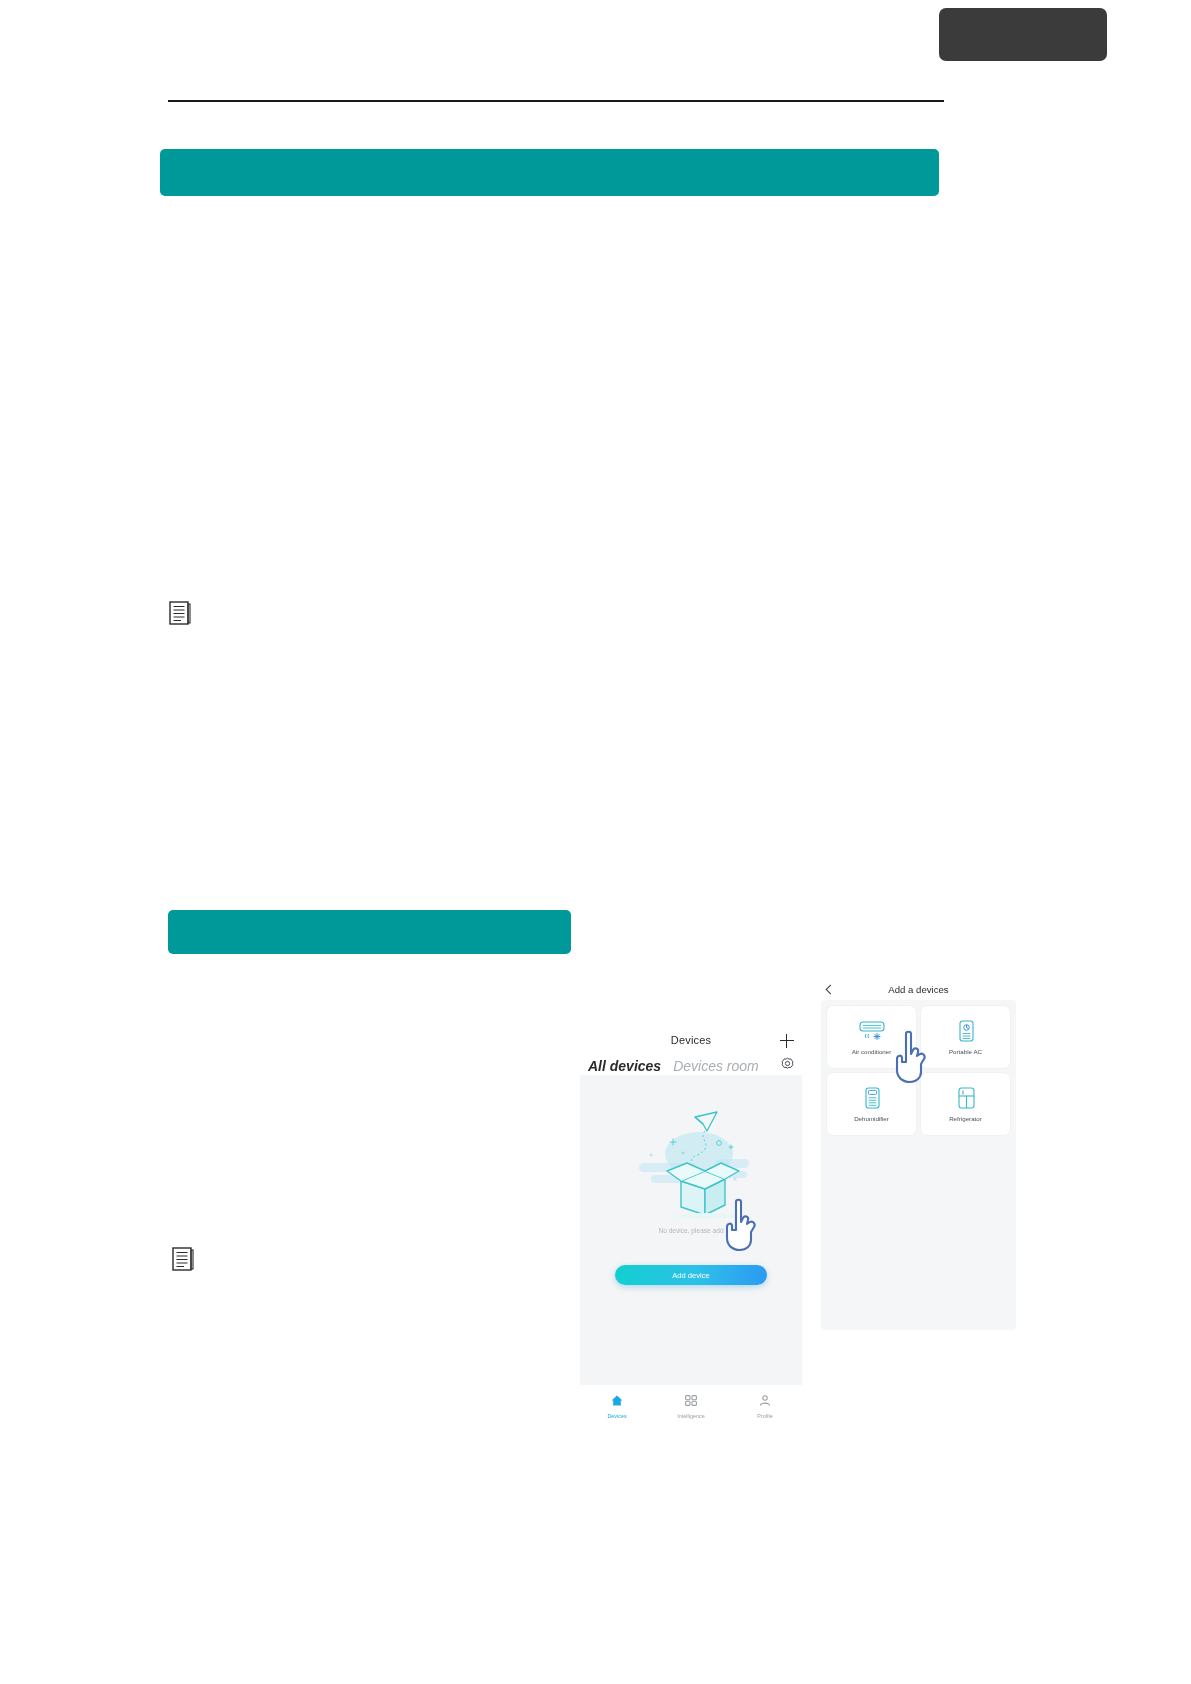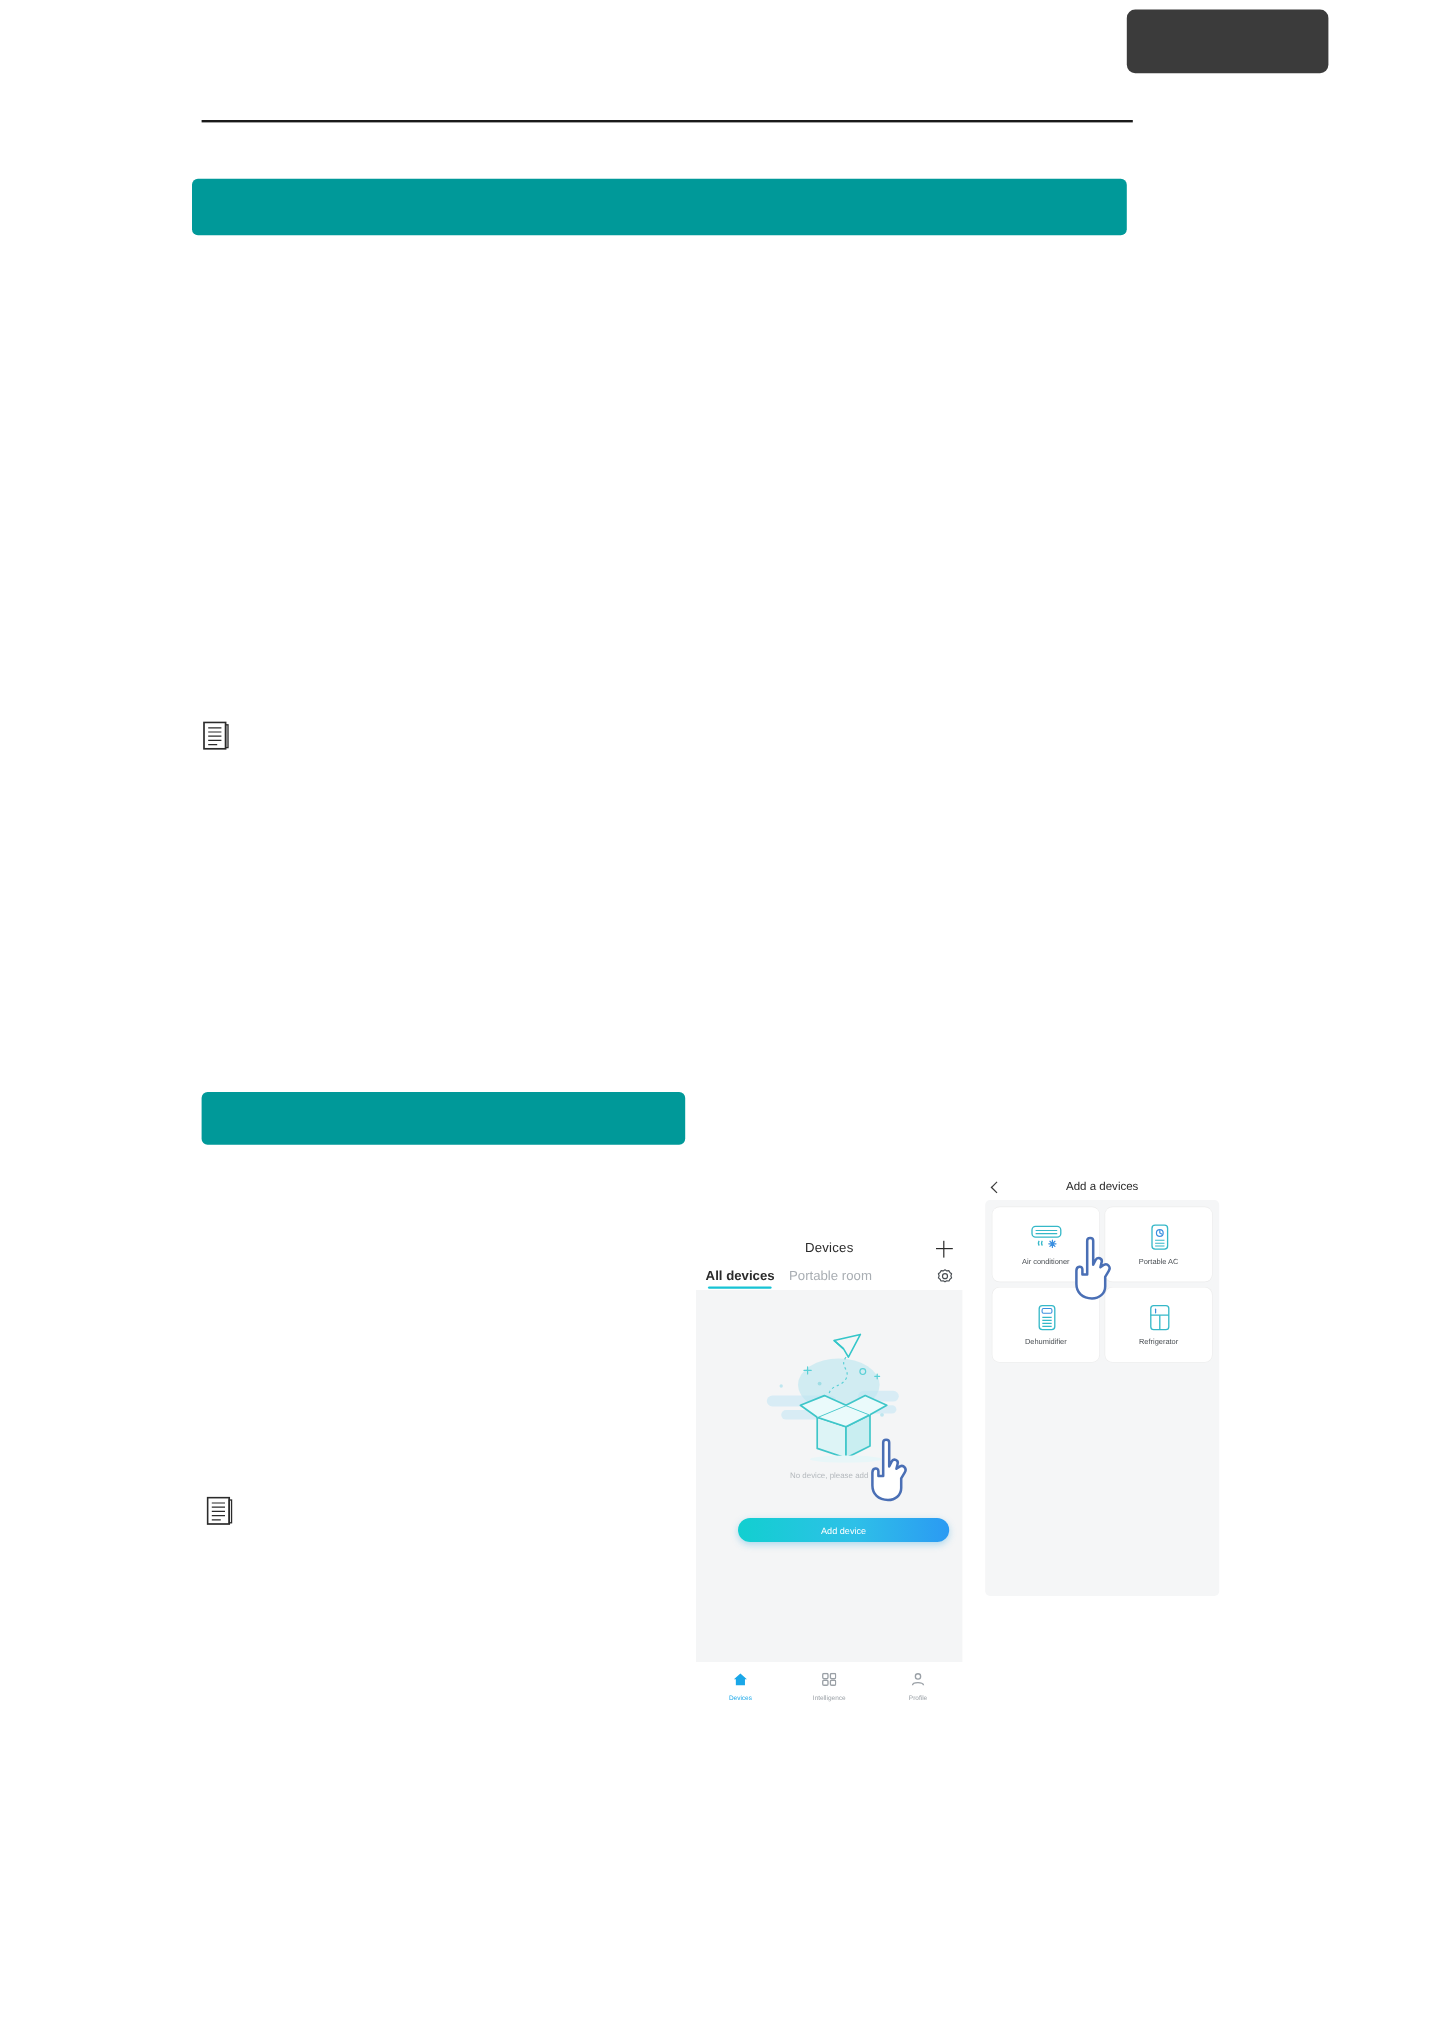--- a/index.html
+++ b/index.html
@@ -49,21 +49,21 @@
   }
   .p1-plus:before,.p1-plus:after{
     content:""; position:absolute; background:#2b2b2b;
   }
   .p1-plus:before{ left:0; top:6px; width:14px; height:1.4px; }
   .p1-plus:after{ left:6px; top:0; width:1.4px; height:14px; }
 
   .p1-tabs{
     position:absolute; left:8px; top:30px; display:flex; gap:12px; align-items:baseline;
   }
-  .p1-tab{ font-size:11px; color:#a9aeb3; position:relative; padding-bottom:4px;}
+  .p1-tab{ font-size:14px; color:#a9aeb3; position:relative; padding-bottom:4px;font-style:italic;}
   .p1-tab.active{ color:#2b2b2b; font-weight:bold; }
   .p1-tab.active:after{
     content:""; position:absolute; left:2px; right:2px; bottom:0; height:1.6px;
     background:#17c3d4; border-radius:2px;
   }
 
   .p1-gear{ position:absolute; right:8px; top:29px; width:13px; height:13px; }
   .p1-gear svg{ display:block; }
 
   .p1-body{
@@ -72,21 +72,21 @@
   }
   .p1-illus{
     position:absolute; left:50%; top:34px; transform:translateX(-50%);
     width:140px; height:110px;
   }
   .p1-empty-text{
     position:absolute; left:0; top:152px; width:222px; text-align:center;
     font-size:6.6px; color:#b4b9bd;
   }
   .p1-addbtn{
-    position:absolute; left:35px; top:190px; width:176px; height:20px;
+    position:absolute; left:35px; top:190px; width:152px; height:20px;
     border-radius:10px;
     background:linear-gradient(90deg,#12cfd0 0%,#2ec0e8 55%,#2b9af3 100%);
     color:#ffffff; font-size:7.6px; display:flex; align-items:center; justify-content:center;
     box-shadow:0 2px 6px rgba(40,160,220,.35);
   }
   .p1-nav{
     position:absolute; left:0; top:357px; width:222px; height:41px;
     background:#ffffff; display:flex;
   }
   .p1-nav-item{
@@ -166,21 +166,21 @@
   </svg>
 </div>
 
 <div class="phone1">
 
   <div class="p1-title">Devices</div>
   <div class="p1-plus"></div>
 
   <div class="p1-tabs">
     <div class="p1-tab active">All devices</div>
-    <div class="p1-tab">Portable room</div>
+    <div class="p1-tab">Devices room</div>
   </div>
 
   <div class="p1-gear">
     <svg viewBox="0 0 13 13" width="13" height="13">
       <circle cx="6.5" cy="6.5" r="2.1" fill="none" stroke="#4a4f54" stroke-width="1"></circle>
       <path d="M6.5 1.2 L8 2.1 L9.8 1.9 L10.6 3.4 L12 4.5 L11.4 6.2 L12 7.9 L10.6 9 L9.8 10.5 L8 10.3 L6.5 11.2 L5 10.3 L3.2 10.5 L2.4 9 L1 7.9 L1.6 6.2 L1 4.5 L2.4 3.4 L3.2 1.9 L5 2.1 Z" fill="none" stroke="#4a4f54" stroke-width="1" stroke-linejoin="round"></path>
     </svg>
   </div>
 
   <div class="p1-body">

